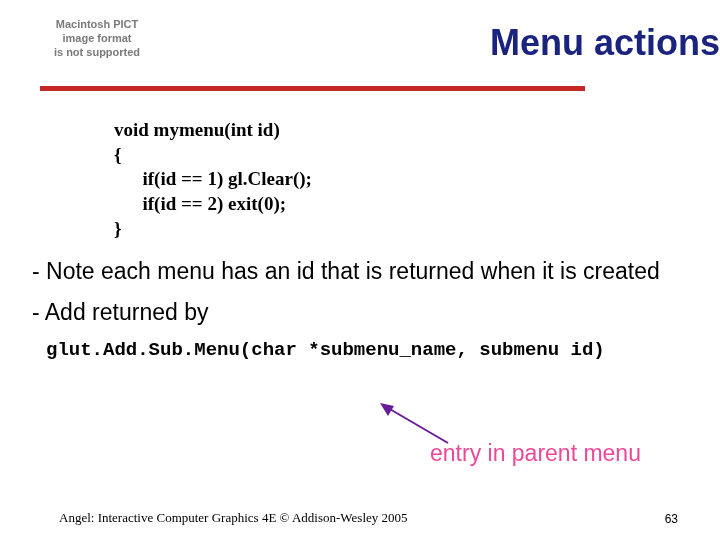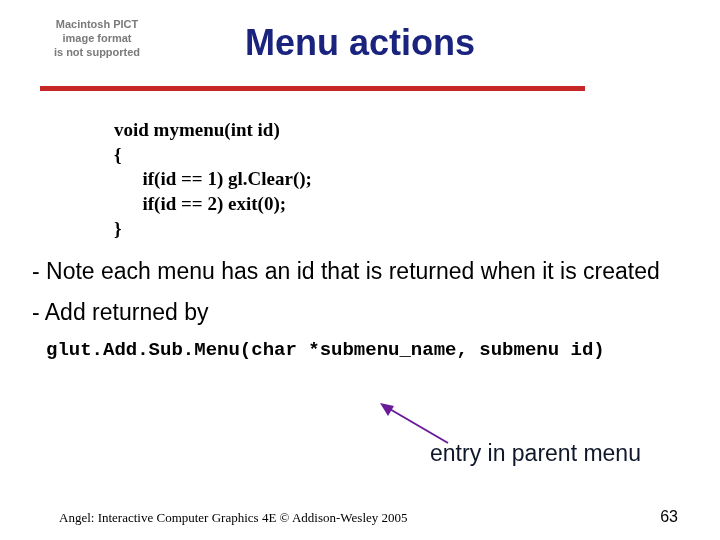--- a/index.html
+++ b/index.html
@@ -20,21 +20,21 @@
     font-size: 11px;
     line-height: 1.25;
     color: #7a7a7a;
     font-weight: bold;
   }
   .title {
     position: absolute;
     top: 22px;
     left: 0;
     width: 720px;
-    text-align: center;
+    text-align: right;
     font-size: 36px;
     font-weight: bold;
     color: #1a237e;
   }
   .hr {
     position: absolute;
     top: 86px;
     left: 40px;
     width: 545px;
     height: 5px;
@@ -78,36 +78,36 @@
     left: 378px;
     width: 80px;
     height: 42px;
   }
   .arrow-wrap svg { display:block; }
   .annotation {
     position: absolute;
     top: 440px;
     left: 430px;
     font-size: 23px;
-    color: #0f172a;
+    color: #ec4899;
   }
   .footer-left {
     position: absolute;
     bottom: 14px;
     left: 52px;
     font-size: 13px;
     color: #000;
     font-family: "Times New Roman", Times, serif;
     margin-left: 7px;
   }
   .footer-right {
     position: absolute;
     bottom: 14px;
     right: 42px;
-    font-size: 16px;
+    font-size: 12px;
     color: #000;
   }
 </style>
 </head>
 <body>
 
 <div class="pict-placeholder">
   <div>Macintosh PICT</div>
   <div>image format</div>
   <div>is not supported</div>

